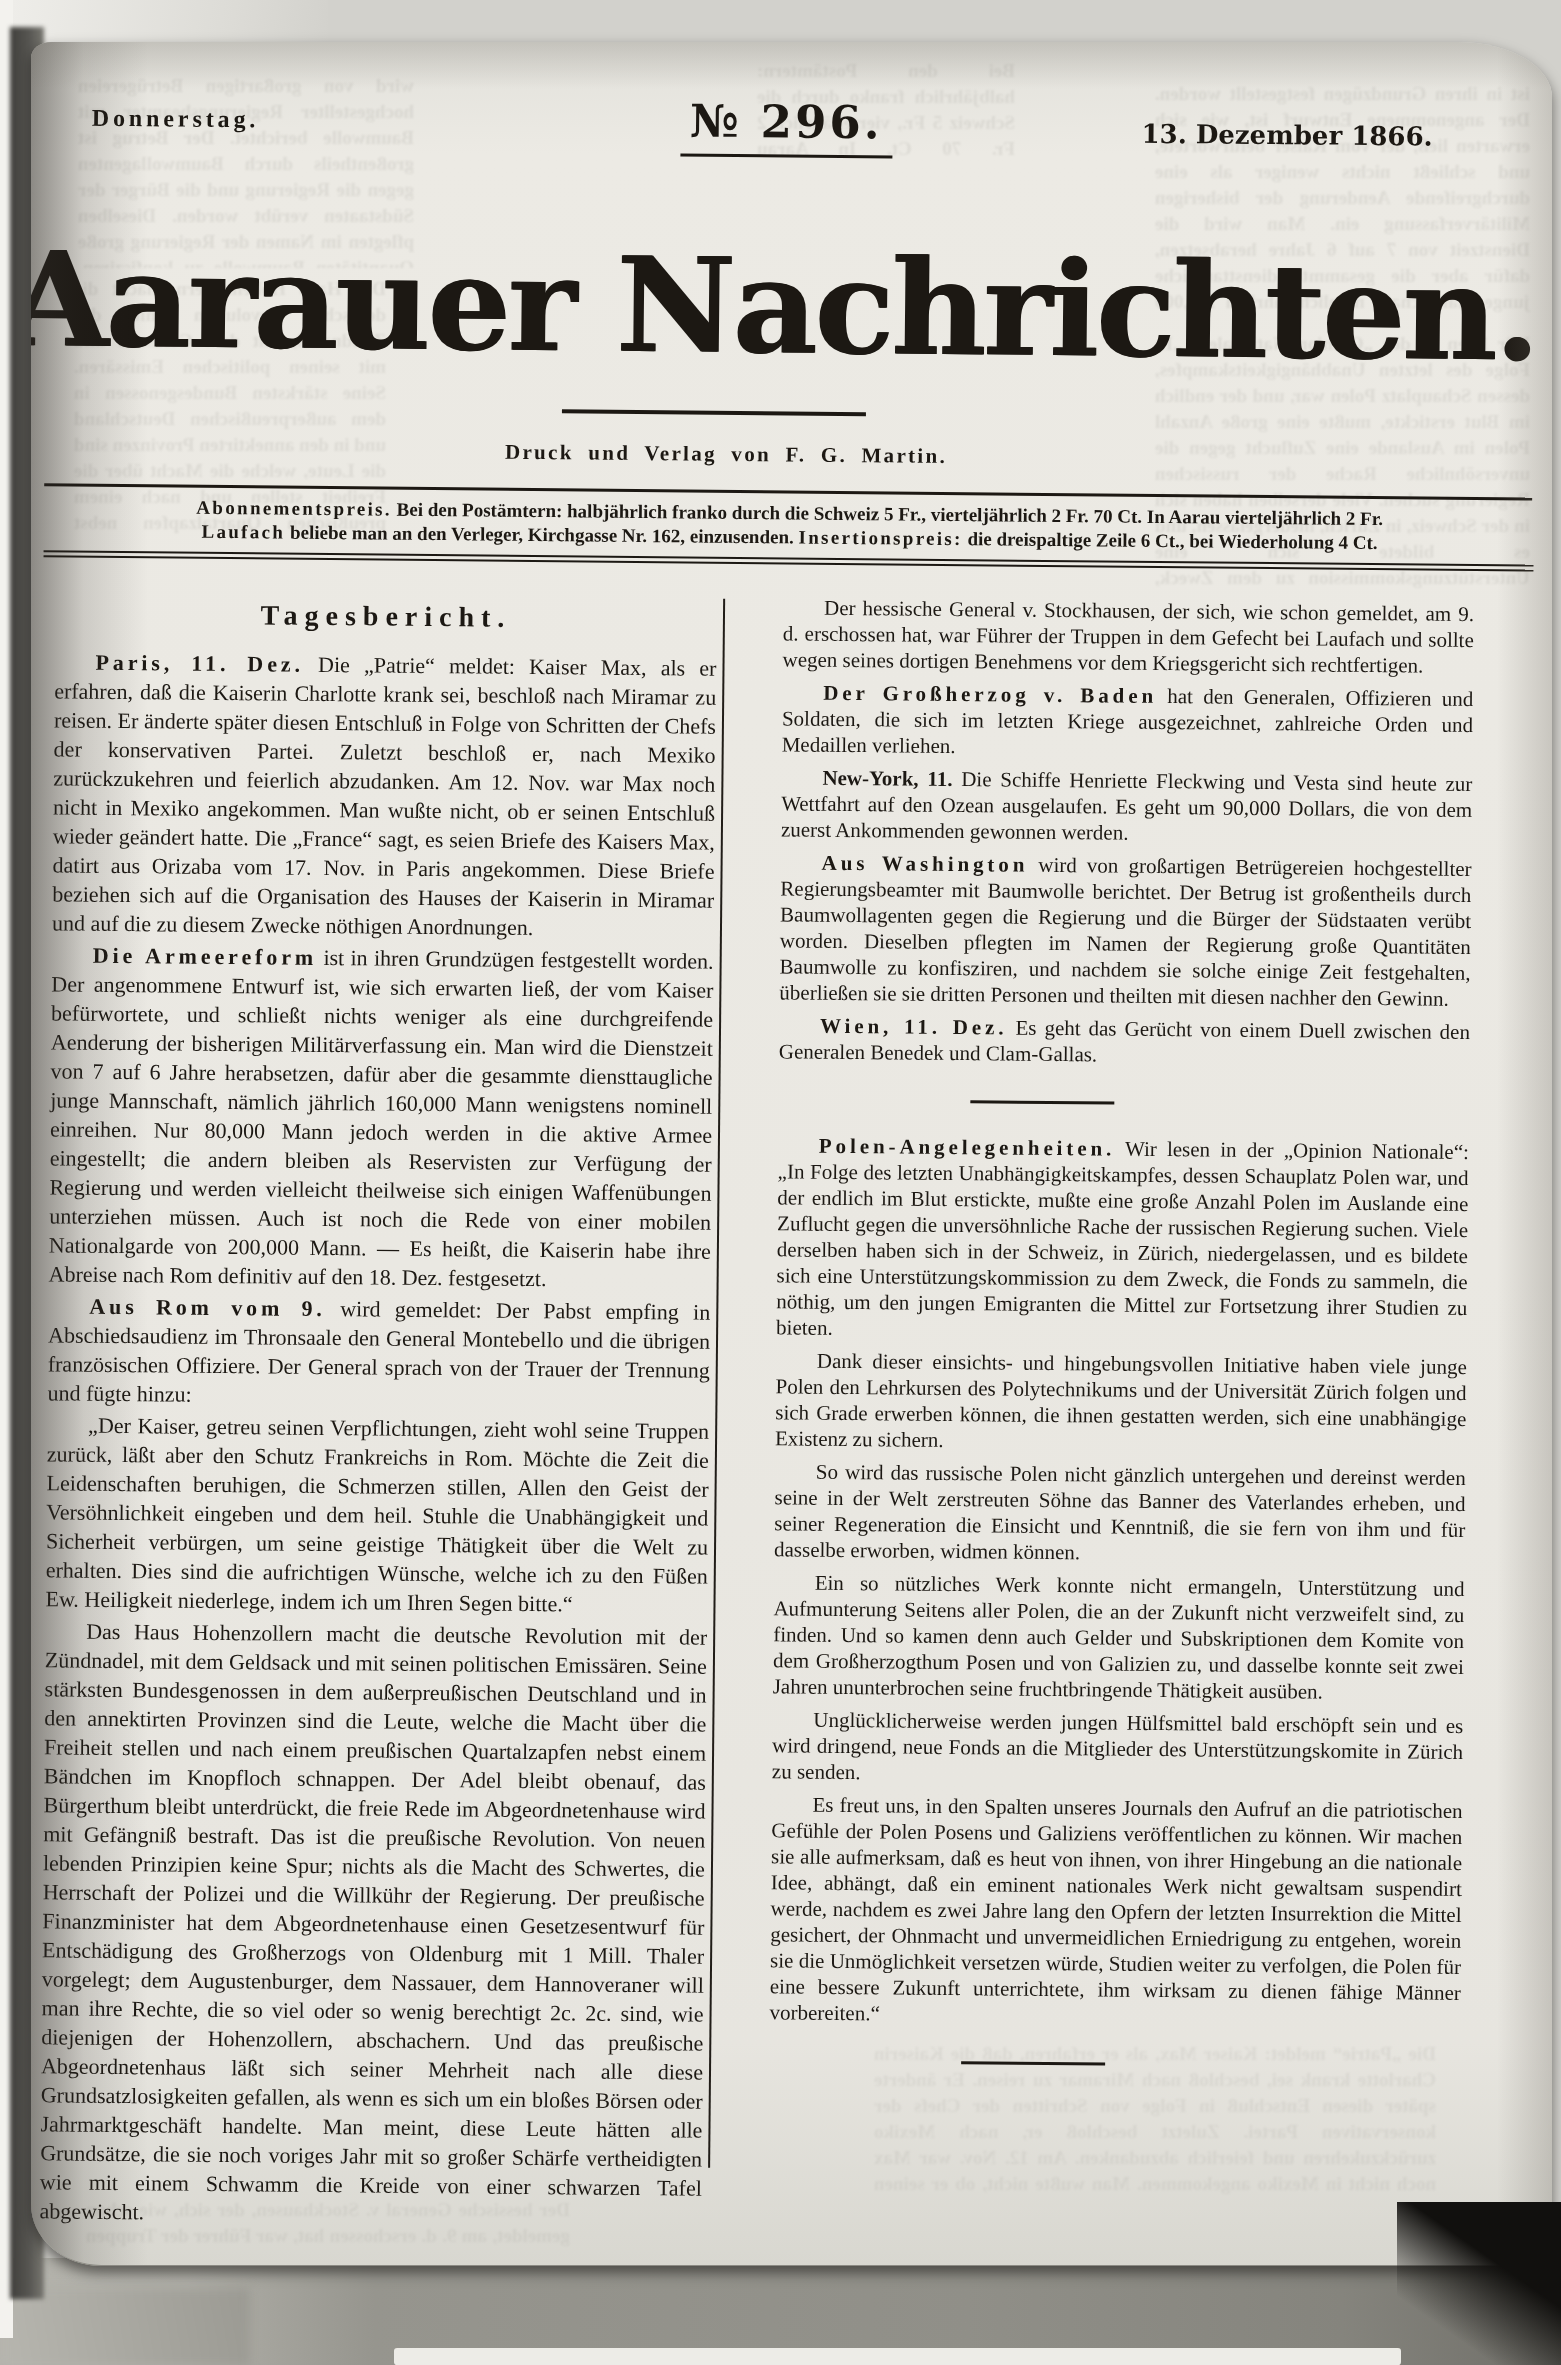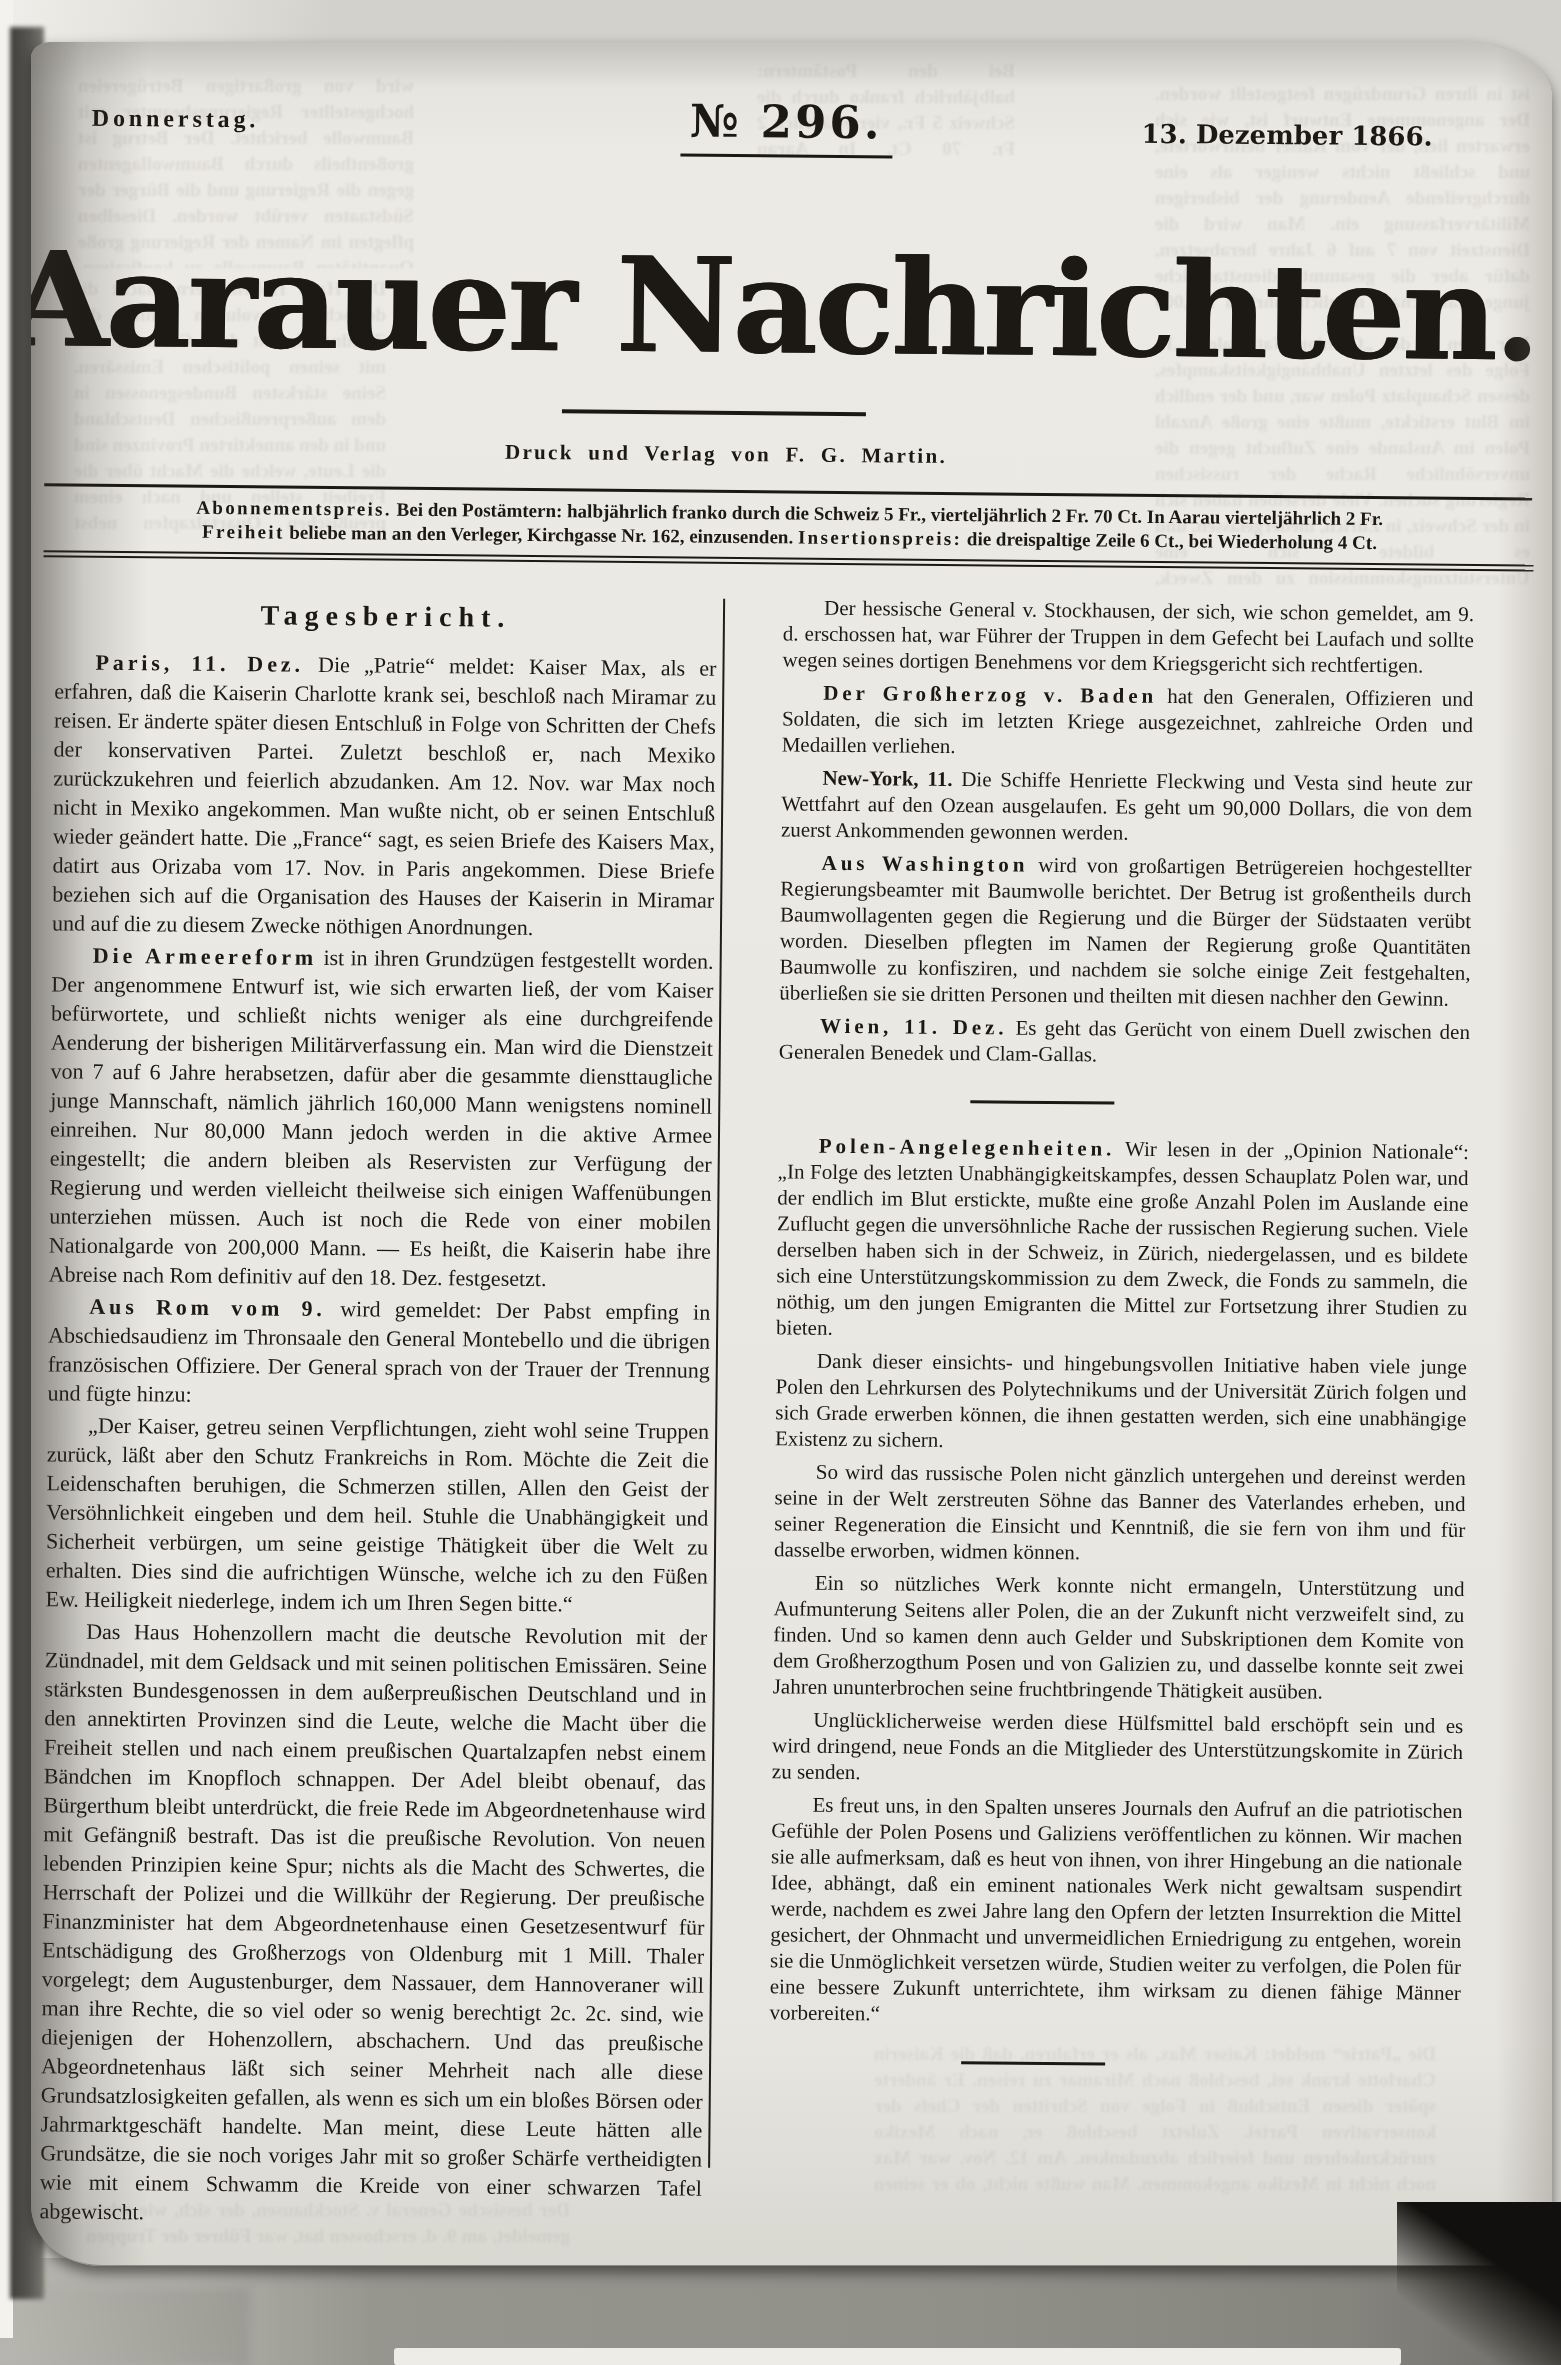--- a/index.html
+++ b/index.html
@@ -101,21 +101,21 @@
         <div class="date">13. Dezember 1866.</div>
       </div>
 
       <h1 class="masthead">Aarauer Nachrichten.</h1>
       <div class="mast-rule"></div>
       <div class="publisher">Druck und Verlag von F. G. Martin.</div>
       <div class="rule-full"></div>
 
       <div class="subs">
         <p class="subline" style="margin:0;"><span class="sublead">Abonnementspreis.</span> <span>Bei den Postämtern: halbjährlich franko durch die Schweiz 5 Fr., vierteljährlich 2 Fr. 70 Ct. In Aarau vierteljährlich 2 Fr.</span></p>
-        <p class="subline" style="margin:0;"><span class="sublead">Freiheit</span> <span>beliebe man an den Verleger, Kirchgasse Nr. 162, einzusenden.</span> <span class="sublead">Insertionspreis:</span> <span>die dreispaltige Zeile 6 Ct., bei Wiederholung 4 Ct.</span></p>
+        <p class="subline" style="margin:0;"><span class="sublead">Laufach</span> <span>beliebe man an den Verleger, Kirchgasse Nr. 162, einzusenden.</span> <span class="sublead">Insertionspreis:</span> <span>die dreispaltige Zeile 6 Ct., bei Wiederholung 4 Ct.</span></p>
       </div>
       <div class="rule-double"></div>
 
       <div class="columns">
         <div class="col col-left">
           <h2 class="section-title">Tagesbericht.</h2>
           <div id="left-paras">
               <p class="para"><span class="lead spaced">Paris, 11. Dez.</span> <span>Die „Patrie“ meldet: Kaiser Max, als er erfahren, daß die Kaiserin Charlotte krank sei, beschloß nach Miramar zu reisen. Er änderte später diesen Entschluß in Folge von Schritten der Chefs der konservativen Partei. Zuletzt beschloß er, nach Mexiko zurückzukehren und feierlich abzudanken. Am 12. Nov. war Max noch nicht in Mexiko angekommen. Man wußte nicht, ob er seinen Entschluß wieder geändert hatte. Die „France“ sagt, es seien Briefe des Kaisers Max, datirt aus Orizaba vom 17. Nov. in Paris angekommen. Diese Briefe beziehen sich auf die Organisation des Hauses der Kaiserin in Miramar und auf die zu diesem Zwecke nöthigen Anordnungen.</span></p>
               <p class="para"><span class="lead spaced">Die Armeereform</span> <span>ist in ihren Grundzügen festgestellt worden. Der angenommene Entwurf ist, wie sich erwarten ließ, der vom Kaiser befürwortete, und schließt nichts weniger als eine durchgreifende Aenderung der bisherigen Militärverfassung ein. Man wird die Dienstzeit von 7 auf 6 Jahre herabsetzen, dafür aber die gesammte diensttaugliche junge Mannschaft, nämlich jährlich 160,000 Mann wenigstens nominell einreihen. Nur 80,000 Mann jedoch werden in die aktive Armee eingestellt; die andern bleiben als Reservisten zur Verfügung der Regierung und werden vielleicht theilweise sich einigen Waffenübungen unterziehen müssen. Auch ist noch die Rede von einer mobilen Nationalgarde von 200,000 Mann. — Es heißt, die Kaiserin habe ihre Abreise nach Rom definitiv auf den 18. Dez. festgesetzt.</span></p>
               <p class="para"><span class="lead spaced">Aus Rom vom 9.</span> <span>wird gemeldet: Der Pabst empfing in Abschiedsaudienz im Thronsaale den General Montebello und die übrigen französischen Offiziere. Der General sprach von der Trauer der Trennung und fügte hinzu:</span></p>
@@ -129,21 +129,21 @@
               <p class="para"><span>Der hessische General v. Stockhausen, der sich, wie schon gemeldet, am 9. d. erschossen hat, war Führer der Truppen in dem Gefecht bei Laufach und sollte wegen seines dortigen Benehmens vor dem Kriegsgericht sich rechtfertigen.</span></p>
               <p class="para"><span class="lead spaced">Der Großherzog v. Baden</span> <span>hat den Generalen, Offizieren und Soldaten, die sich im letzten Kriege ausgezeichnet, zahlreiche Orden und Medaillen verliehen.</span></p>
               <p class="para"><span class="lead bold">New-York, 11.</span> <span>Die Schiffe Henriette Fleckwing und Vesta sind heute zur Wettfahrt auf den Ozean ausgelaufen. Es geht um 90,000 Dollars, die von dem zuerst Ankommenden gewonnen werden.</span></p>
               <p class="para"><span class="lead spaced">Aus Washington</span> <span>wird von großartigen Betrügereien hochgestellter Regierungsbeamter mit Baumwolle berichtet. Der Betrug ist großentheils durch Baumwollagenten gegen die Regierung und die Bürger der Südstaaten verübt worden. Dieselben pflegten im Namen der Regierung große Quantitäten Baumwolle zu konfisziren, und nachdem sie solche einige Zeit festgehalten, überließen sie sie dritten Personen und theilten mit diesen nachher den Gewinn.</span></p>
               <p class="para"><span class="lead spaced">Wien, 11. Dez.</span> <span>Es geht das Gerücht von einem Duell zwischen den Generalen Benedek und Clam-Gallas.</span></p>
               <div class="colrule"></div>
               <p class="para"><span class="lead spaced">Polen-Angelegenheiten.</span> <span>Wir lesen in der „Opinion Nationale“: „In Folge des letzten Unabhängigkeitskampfes, dessen Schauplatz Polen war, und der endlich im Blut erstickte, mußte eine große Anzahl Polen im Auslande eine Zuflucht gegen die unversöhnliche Rache der russischen Regierung suchen. Viele derselben haben sich in der Schweiz, in Zürich, niedergelassen, und es bildete sich eine Unterstützungskommission zu dem Zweck, die Fonds zu sammeln, die nöthig, um den jungen Emigranten die Mittel zur Fortsetzung ihrer Studien zu bieten.</span></p>
               <p class="para"><span>Dank dieser einsichts- und hingebungsvollen Initiative haben viele junge Polen den Lehrkursen des Polytechnikums und der Universität Zürich folgen und sich Grade erwerben können, die ihnen gestatten werden, sich eine unabhängige Existenz zu sichern.</span></p>
               <p class="para"><span>So wird das russische Polen nicht gänzlich untergehen und dereinst werden seine in der Welt zerstreuten Söhne das Banner des Vaterlandes erheben, und seiner Regeneration die Einsicht und Kenntniß, die sie fern von ihm und für dasselbe erworben, widmen können.</span></p>
               <p class="para"><span>Ein so nützliches Werk konnte nicht ermangeln, Unterstützung und Aufmunterung Seitens aller Polen, die an der Zukunft nicht verzweifelt sind, zu finden. Und so kamen denn auch Gelder und Subskriptionen dem Komite von dem Großherzogthum Posen und von Galizien zu, und dasselbe konnte seit zwei Jahren ununterbrochen seine fruchtbringende Thätigkeit ausüben.</span></p>
-              <p class="para"><span>Unglücklicherweise werden diese Hülfsmittel bald erschöpft sein und es wird dringend, neue Fonds an die Mitglieder des Unterstützungskomite in Zürich zu senden.</span></p>
+              <p class="para"><span>Unglücklicherweise werden jungen Hülfsmittel bald erschöpft sein und es wird dringend, neue Fonds an die Mitglieder des Unterstützungskomite in Zürich zu senden.</span></p>
               <p class="para"><span>Es freut uns, in den Spalten unseres Journals den Aufruf an die patriotischen Gefühle der Polen Posens und Galiziens veröffentlichen zu können. Wir machen sie alle aufmerksam, daß es heut von ihnen, von ihrer Hingebung an die nationale Idee, abhängt, daß ein eminent nationales Werk nicht gewaltsam suspendirt werde, nachdem es zwei Jahre lang den Opfern der letzten Insurrektion die Mittel gesichert, der Ohnmacht und unvermeidlichen Erniedrigung zu entgehen, worein sie die Unmöglichkeit versetzen würde, Studien weiter zu verfolgen, die Polen für eine bessere Zukunft unterrichtete, ihm wirksam zu dienen fähige Männer vorbereiten.“</span></p>
               <div class="colrule"></div>
             </div>
         </div>
       </div>
     </div>
 
     <div class="gutter-shadow"></div>
     <div class="top-shade"></div>
     <div class="right-shade"></div>

